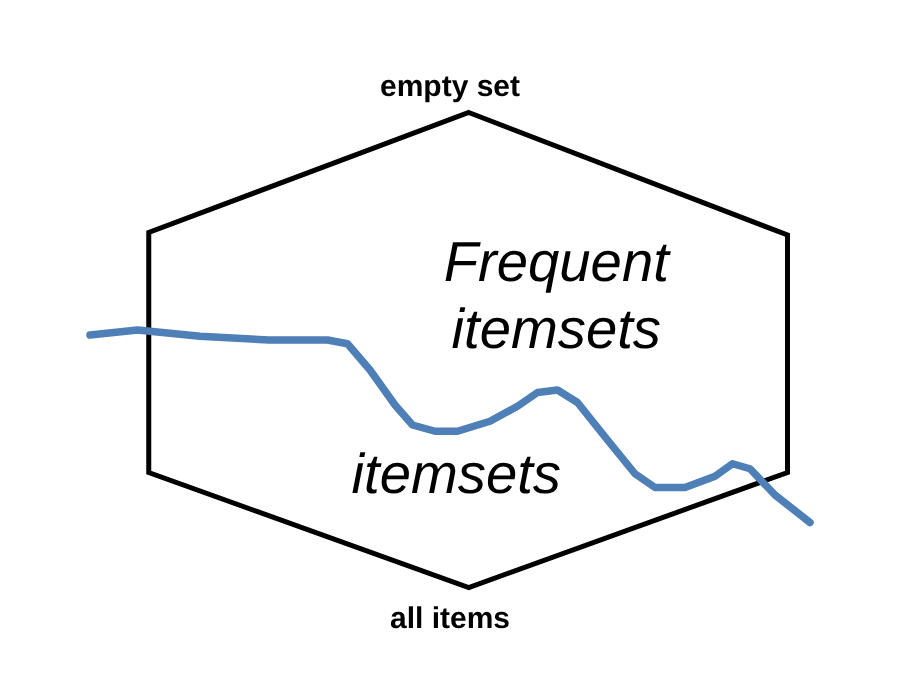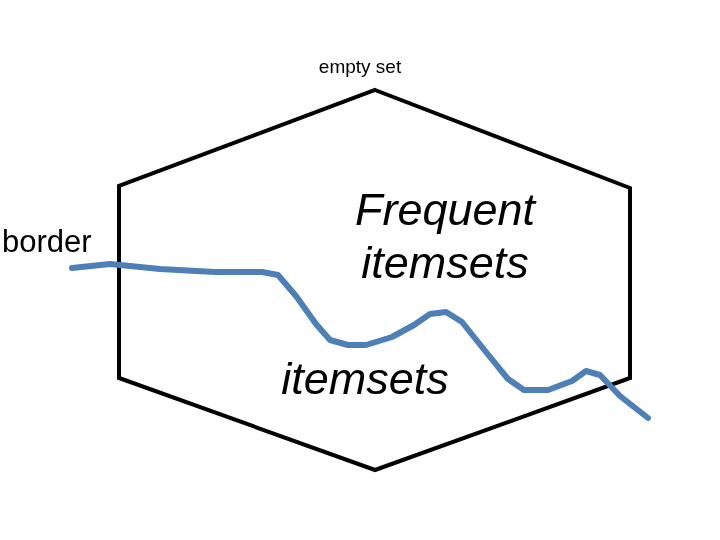--- a/index.html
+++ b/index.html
@@ -28,22 +28,22 @@
     height: 540px;
   }
   .lbl {
     position: absolute;
     white-space: nowrap;
     color: #000000;
     line-height: 1.18;
     font-family: "Liberation Sans", sans-serif;
   }
   .lbl-small {
-    font-size: 19px;
-    font-weight: 400;
+    font-size: 24px;
+    font-weight: 700;
   }
   .lbl-large {
     font-size: 45px;
     font-weight: 400;
     font-style: italic;
   }
   .lbl-center {
     text-align: center;
   }
   #label-empty-set {
@@ -81,25 +81,25 @@
 
 <div id="canvas">
 
   <svg id="diagram-svg" viewBox="0 0 720 540">
     <polygon id="hexagon-shape" points="375,90 630,188 630,378 375,470 119,378 119,186" fill="none" stroke="#000000" stroke-width="4" stroke-linejoin="miter"></polygon>
     <polyline id="border-curve-path" points="72,268 110,264 160,269 215,272 262,272 278,275 296,296 316,324 330,340 348,345 366,345 392,337 414,325 430,314 446,312 462,322 486,352 508,379 524,390 548,390 572,381 586,371 600,375 620,396 648,418" fill="none" stroke="#4e7fb6" stroke-width="6" stroke-linecap="round" stroke-linejoin="round"></polyline>
   </svg>
 
   <div class="lbl lbl-small" id="label-empty-set">empty set</div>
 
-  <div class="lbl" id="label-border">border</div>
 
   <div class="lbl lbl-large lbl-center" id="label-frequent">
     <div>Frequent</div>
     <div>itemsets</div>
   </div>
 
   <div class="lbl lbl-large lbl-center" id="label-nonfrequent">
     <div>itemsets</div>
   </div>
 
+  <div class="lbl lbl-small" id="label-all-items">all items</div>
 
 </div>
 
 </body></html>

